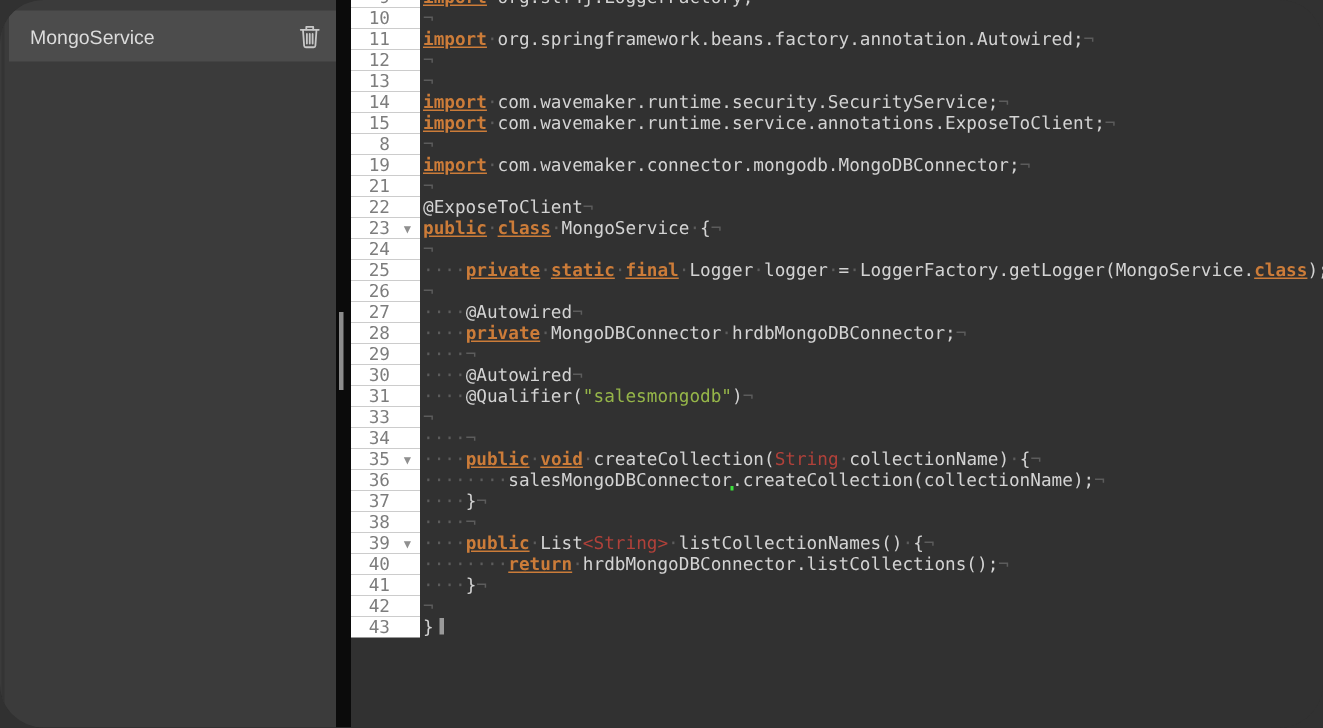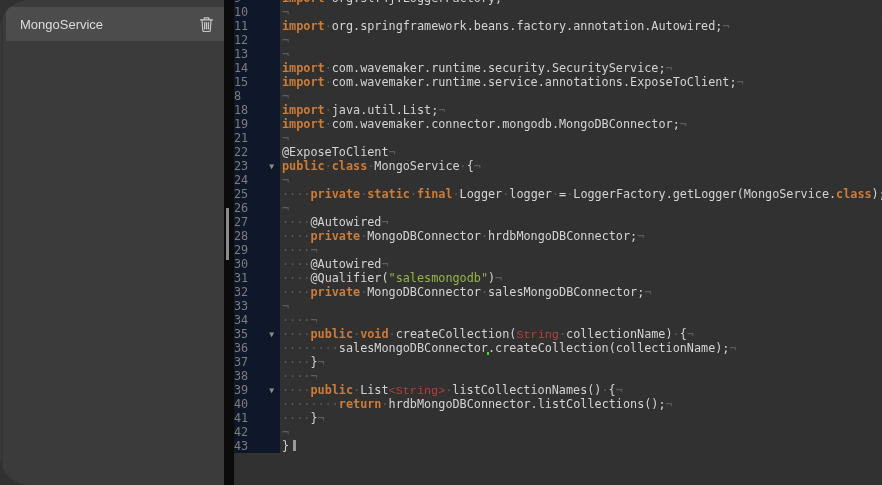--- a/index.html
+++ b/index.html
@@ -14,28 +14,28 @@
   .service-item .lbl{flex:1;}
   .trash{width:15px;height:17px;flex:0 0 auto;cursor:pointer;}
   
   .vstrip{position:absolute;left:224px;top:0;width:10px;height:485px;background:#0b0b0b;}
   .vthumb{position:absolute;left:2px;top:208px;width:3px;height:52px;background:#8b8b8b;cursor:pointer;}
   
   .editor{position:absolute;left:234px;top:0;width:648px;height:485px;background:#313131;overflow:hidden;
           font-size:11.8px;line-height:14px;cursor:text;}
   .code{position:absolute;left:0;top:-9px;right:0;}
   .line{display:flex;height:14px;line-height:14px;white-space:pre;}
-  .gut{flex:0 0 46px;width:46px;padding-right:20px;box-sizing:border-box;
-       color:#7d7d7d;position:relative;background:#0f172a;}
+  .gut{flex:0 0 46px;width:46px;text-align:right;padding-right:20px;box-sizing:border-box;
+       color:#7d7d7d;position:relative;background:#ffffff;}
   .fold{position:absolute;right:6px;top:1px;color:#8f8f8f;font-size:8px;line-height:13px;}
   .txt{flex:1;padding-left:2px;overflow:hidden;}
-  span.k{color:var(--k);font-weight:bold;}
+  span.k{color:var(--k);font-weight:bold;text-decoration:underline;}
   span.t{color:var(--t);}
   span.s{color:var(--s);}
-  span.r{color:var(--r);font-family:Liberation Mono, monospace;}
+  span.r{color:var(--r);}
   span.w{color:var(--w);}
   span.caret{display:inline-block;width:0;position:relative;}
   span.caret::before{content:"";position:absolute;left:-1px;top:0;width:2px;height:14px;background:var(--caret);}
   span.bar{display:inline-block;width:3px;height:11px;background:#9a9a9a;vertical-align:-1px;margin-left:4px;}
 </style>
 </head>
 <body>
 
 <div id="screen" style="--background: #313131; --gutter_bg: #2f2f2f; --gutter_text: #7d7d7d; --t: #d3d3d3; --k: #cc7c39; --s: #95b549; --r: #b0413a; --w: #5c5c5c; --caret: #3be13b;">
 
@@ -61,34 +61,32 @@
   <div class="editor" style="background: rgb(49, 49, 49);">
     <div class="code">
         <div class="line"><div class="gut">9</div><div class="txt"><span class="k">import</span><span class="w">·</span><span class="t">org.slf4j.LoggerFactory;</span><span class="w">¬</span></div></div>
         <div class="line"><div class="gut">10</div><div class="txt"><span class="w">¬</span></div></div>
         <div class="line"><div class="gut">11</div><div class="txt"><span class="k">import</span><span class="w">·</span><span class="t">org.springframework.beans.factory.annotation.Autowired;</span><span class="w">¬</span></div></div>
         <div class="line"><div class="gut">12</div><div class="txt"><span class="w">¬</span></div></div>
         <div class="line"><div class="gut">13</div><div class="txt"><span class="w">¬</span></div></div>
         <div class="line"><div class="gut">14</div><div class="txt"><span class="k">import</span><span class="w">·</span><span class="t">com.wavemaker.runtime.security.SecurityService;</span><span class="w">¬</span></div></div>
         <div class="line"><div class="gut">15</div><div class="txt"><span class="k">import</span><span class="w">·</span><span class="t">com.wavemaker.runtime.service.annotations.ExposeToClient;</span><span class="w">¬</span></div></div>
         <div class="line"><div class="gut">8</div><div class="txt"><span class="w">¬</span></div></div>
-        <div class="line"><div class="gut">18</div><div class="txt"><span class="k">import</span><span class="w">·</span><span class="t">java.util.List;</span><span class="w">¬</span></div></div>
         <div class="line"><div class="gut">19</div><div class="txt"><span class="k">import</span><span class="w">·</span><span class="t">com.wavemaker.connector.mongodb.MongoDBConnector;</span><span class="w">¬</span></div></div>
         <div class="line"><div class="gut">21</div><div class="txt"><span class="w">¬</span></div></div>
         <div class="line"><div class="gut">22</div><div class="txt"><span class="t">@ExposeToClient</span><span class="w">¬</span></div></div>
         <div class="line"><div class="gut">23<span class="fold">▼</span></div><div class="txt"><span class="k">public</span><span class="w">·</span><span class="k">class</span><span class="w">·</span><span class="t">MongoService</span><span class="w">·</span><span class="t">{</span><span class="w">¬</span></div></div>
         <div class="line"><div class="gut">24</div><div class="txt"><span class="w">¬</span></div></div>
         <div class="line"><div class="gut">25</div><div class="txt"><span class="w">····</span><span class="k">private</span><span class="w">·</span><span class="k">static</span><span class="w">·</span><span class="k">final</span><span class="w">·</span><span class="t">Logger</span><span class="w">·</span><span class="t">logger</span><span class="w">·</span><span class="t">=</span><span class="w">·</span><span class="t">LoggerFactory.getLogger(MongoService.</span><span class="k">class</span><span class="t">);</span></div></div>
         <div class="line"><div class="gut">26</div><div class="txt"><span class="w">¬</span></div></div>
         <div class="line"><div class="gut">27</div><div class="txt"><span class="w">····</span><span class="t">@Autowired</span><span class="w">¬</span></div></div>
         <div class="line"><div class="gut">28</div><div class="txt"><span class="w">····</span><span class="k">private</span><span class="w">·</span><span class="t">MongoDBConnector</span><span class="w">·</span><span class="t">hrdbMongoDBConnector;</span><span class="w">¬</span></div></div>
         <div class="line"><div class="gut">29</div><div class="txt"><span class="w">····¬</span></div></div>
         <div class="line"><div class="gut">30</div><div class="txt"><span class="w">····</span><span class="t">@Autowired</span><span class="w">¬</span></div></div>
         <div class="line"><div class="gut">31</div><div class="txt"><span class="w">····</span><span class="t">@Qualifier(</span><span class="s">"salesmongodb"</span><span class="t">)</span><span class="w">¬</span></div></div>
-        <div class="line"><div class="gut">32</div><div class="txt"><span class="w">····</span><span class="k">private</span><span class="w">·</span><span class="t">MongoDBConnector</span><span class="w">·</span><span class="t">salesMongoDBConnector;</span><span class="w">¬</span></div></div>
         <div class="line"><div class="gut">33</div><div class="txt"><span class="w">¬</span></div></div>
         <div class="line"><div class="gut">34</div><div class="txt"><span class="w">····¬</span></div></div>
         <div class="line"><div class="gut">35<span class="fold">▼</span></div><div class="txt"><span class="w">····</span><span class="k">public</span><span class="w">·</span><span class="k">void</span><span class="w">·</span><span class="t">createCollection(</span><span class="r">String</span><span class="w">·</span><span class="t">collectionName)</span><span class="w">·</span><span class="t">{</span><span class="w">¬</span></div></div>
         <div class="line"><div class="gut">36</div><div class="txt"><span class="w">········</span><span class="t">salesMongoDBConnector</span><span class="caret"></span><span class="t">.createCollection(collectionName);</span><span class="w">¬</span></div></div>
         <div class="line"><div class="gut">37</div><div class="txt"><span class="w">····</span><span class="t">}</span><span class="w">¬</span></div></div>
         <div class="line"><div class="gut">38</div><div class="txt"><span class="w">····¬</span></div></div>
         <div class="line"><div class="gut">39<span class="fold">▼</span></div><div class="txt"><span class="w">····</span><span class="k">public</span><span class="w">·</span><span class="t">List</span><span class="r">&lt;String&gt;</span><span class="w">·</span><span class="t">listCollectionNames()</span><span class="w">·</span><span class="t">{</span><span class="w">¬</span></div></div>
         <div class="line"><div class="gut">40</div><div class="txt"><span class="w">········</span><span class="k">return</span><span class="w">·</span><span class="t">hrdbMongoDBConnector.listCollections();</span><span class="w">¬</span></div></div>
         <div class="line"><div class="gut">41</div><div class="txt"><span class="w">····</span><span class="t">}</span><span class="w">¬</span></div></div>
         <div class="line"><div class="gut">42</div><div class="txt"><span class="w">¬</span></div></div>

